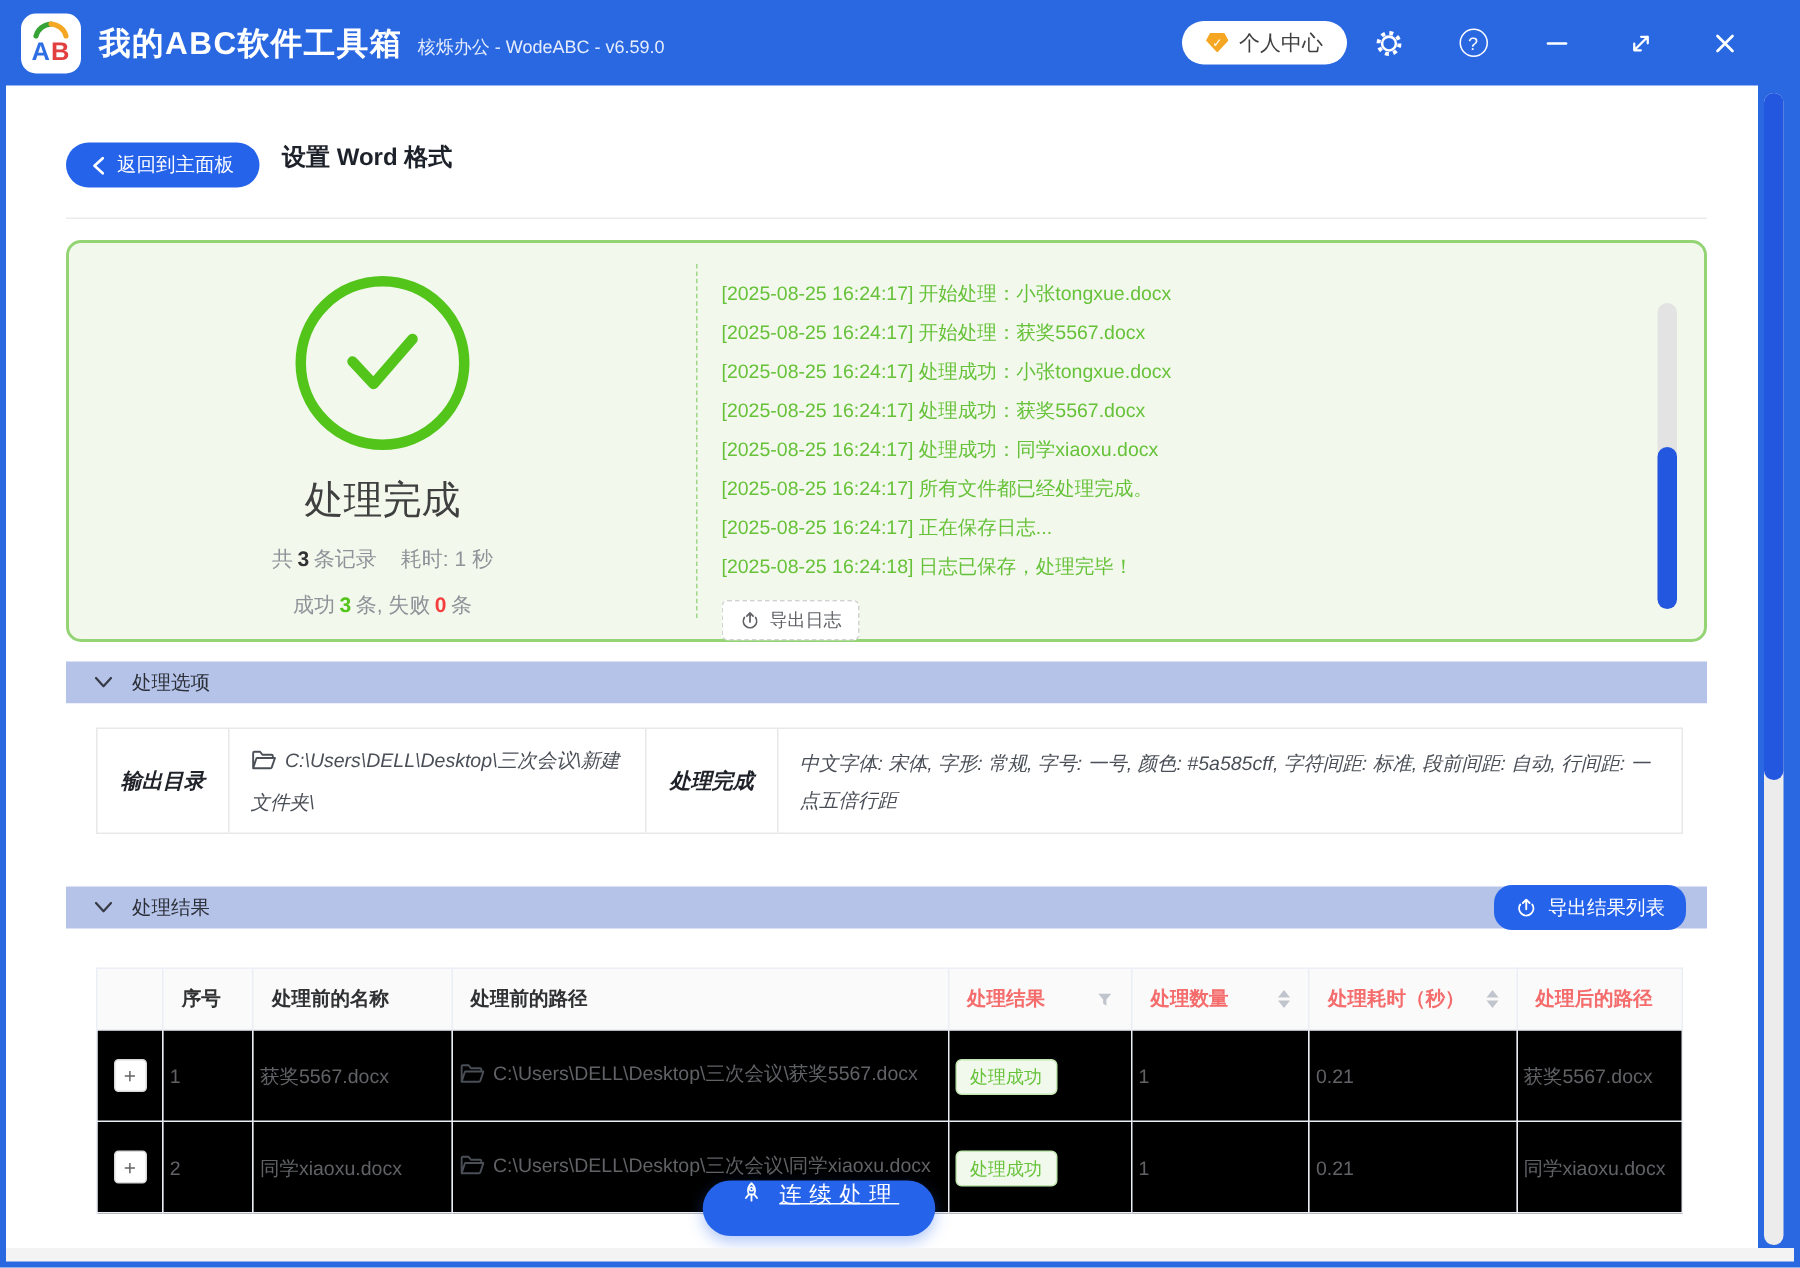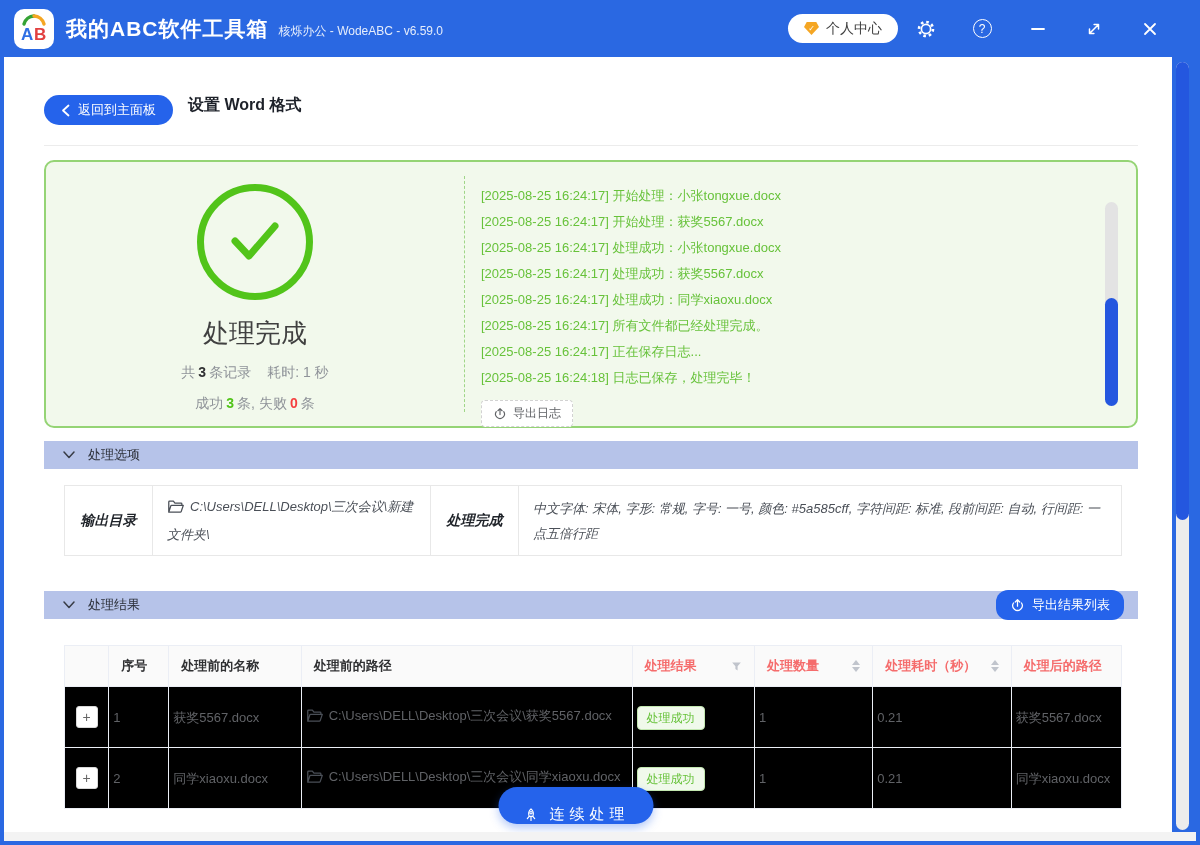--- a/index.html
+++ b/index.html
@@ -70,21 +70,21 @@
   th.red { color:#f56c6c; }
   th .th-flex { display:flex; align-items:center; }
   th .th-flex .ico { margin-left:auto; display:flex; flex-direction:column; align-items:center; gap:2px; }
   td { border:1px solid #ebeef5; font-size:13px; color:#606266; padding:8px 4px; height:61px; vertical-align:middle; word-break:break-all; line-height:25px; background:#000000; }
   .expand-btn { width:22px; height:22px; border:1px solid #d9d9d9; background:#fff; border-radius:3px; color:#666; font-size:14px; line-height:1; display:flex; align-items:center; justify-content:center; cursor:pointer; margin:0 auto; font-family:inherit; }
   .badge-ok { display:inline-block; border:1px solid #c2e7b0; background:#f0f9eb; color:#67c23a; font-size:12px; border-radius:4px; padding:3px 9px; line-height:16px; white-space:nowrap; }
   .tri-up { width:0; height:0; border-left:4px solid transparent; border-right:4px solid transparent; border-bottom:5px solid #c0c4cc; }
   .tri-dn { width:0; height:0; border-left:4px solid transparent; border-right:4px solid transparent; border-top:5px solid #c0c4cc; }
 
   
-  .float-btn { position:absolute; left:572px; top:730px; transform:translateX(-50%); background:#2563eb; border:none; color:#fff; height:37px; border-radius:19px; display:inline-flex; align-items:flex-end; gap:10px; padding:0 24px; font-size:15px; letter-spacing:5px; cursor:pointer; box-shadow:0 4px 10px rgba(37,99,235,.35); font-family:inherit; }
+  .float-btn { position:absolute; left:542px; top:730px; transform:translateX(-50%); background:#2563eb; border:none; color:#fff; height:37px; border-radius:19px; display:inline-flex; align-items:flex-start; gap:10px; padding:0 24px; font-size:15px; letter-spacing:5px; cursor:pointer; box-shadow:0 4px 10px rgba(37,99,235,.35); font-family:inherit;text-decoration:underline; }
 </style>
 </head>
 <body>
 
 <div class="titlebar">
   <div class="logo">
     <svg width="34" height="34" viewBox="0 0 34 34">
       <path d="M7 12 A11 11 0 0 1 17 4" fill="none" stroke="#35a335" stroke-width="3.4" stroke-linecap="round"></path>
       <path d="M17 4 A11 11 0 0 1 27 12" fill="none" stroke="#f5a623" stroke-width="3.4" stroke-linecap="round"></path>
       <text x="4" y="28" font-size="17" font-weight="bold" fill="#2f6fe4" font-family="Liberation Sans,sans-serif">A</text>

